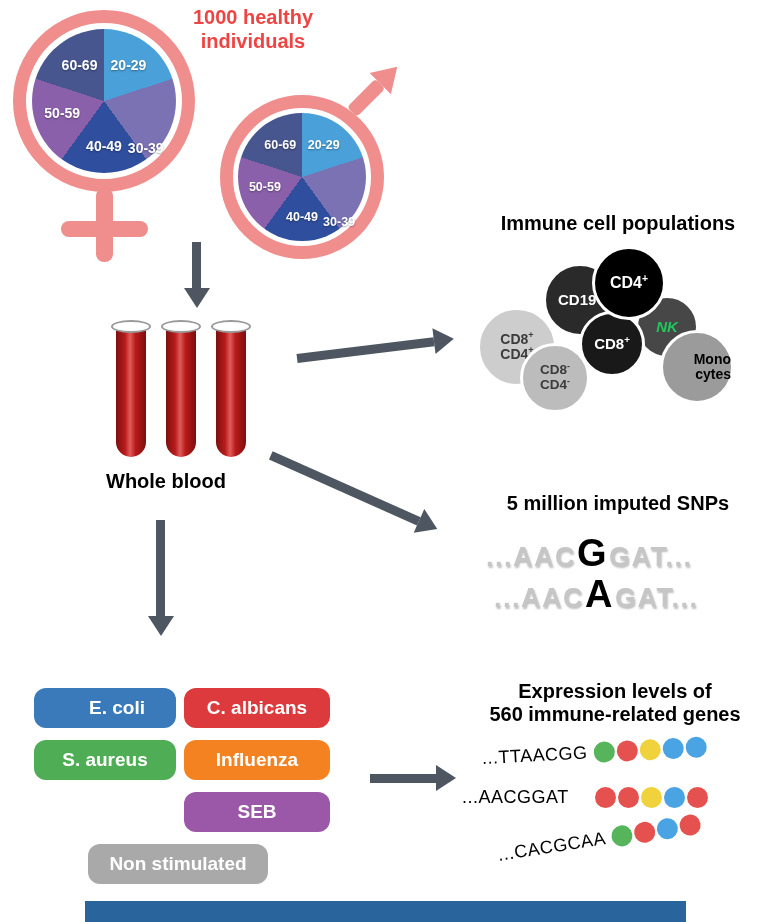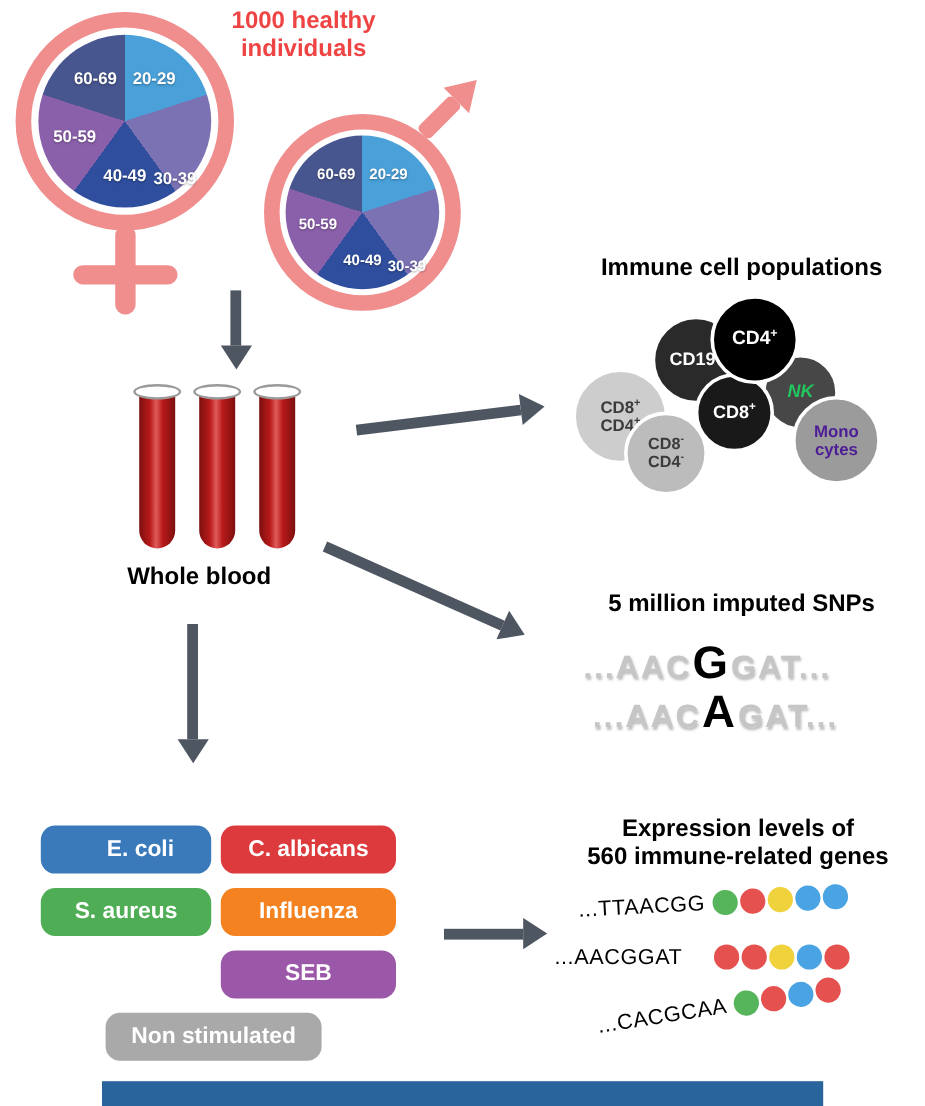--- a/index.html
+++ b/index.html
@@ -190,21 +190,21 @@
   <div class="cell cell-0" style="background-color: rgb(205, 205, 205); color: rgb(59, 59, 59);">
     <div><span>CD8</span><sup>+</sup></div>
     <div><span>CD4</span><sup>+</sup></div>
   </div>
   <div class="cell cell-1" style="background-color: rgb(42, 42, 42); color: rgb(255, 255, 255);">
     <div><span>CD19</span><sup>+</sup></div>
   </div>
   <div class="cell cell-2" style="background-color: rgb(71, 71, 71); color: #22c55e; font-style: italic;">
     <div><span>NK</span><sup></sup></div>
   </div>
-  <div class="cell cell-3" style="background-color: rgb(155, 155, 155); color: #4c1d95;">
+  <div class="cell cell-3" style="background-color: rgb(155, 155, 155); color: #000000; align-items: flex-end;">
     <div><span>Mono</span></div>
     <div><span>cytes</span></div>
   </div>
   <div class="cell cell-4" style="background-color: rgb(188, 188, 188); color: rgb(59, 59, 59);">
     <div><span>CD8</span><sup>-</sup></div>
     <div><span>CD4</span><sup>-</sup></div>
   </div>
   <div class="cell cell-5" style="background-color: rgb(25, 25, 25); color: rgb(255, 255, 255);">
     <div><span>CD8</span><sup>+</sup></div>
   </div>

